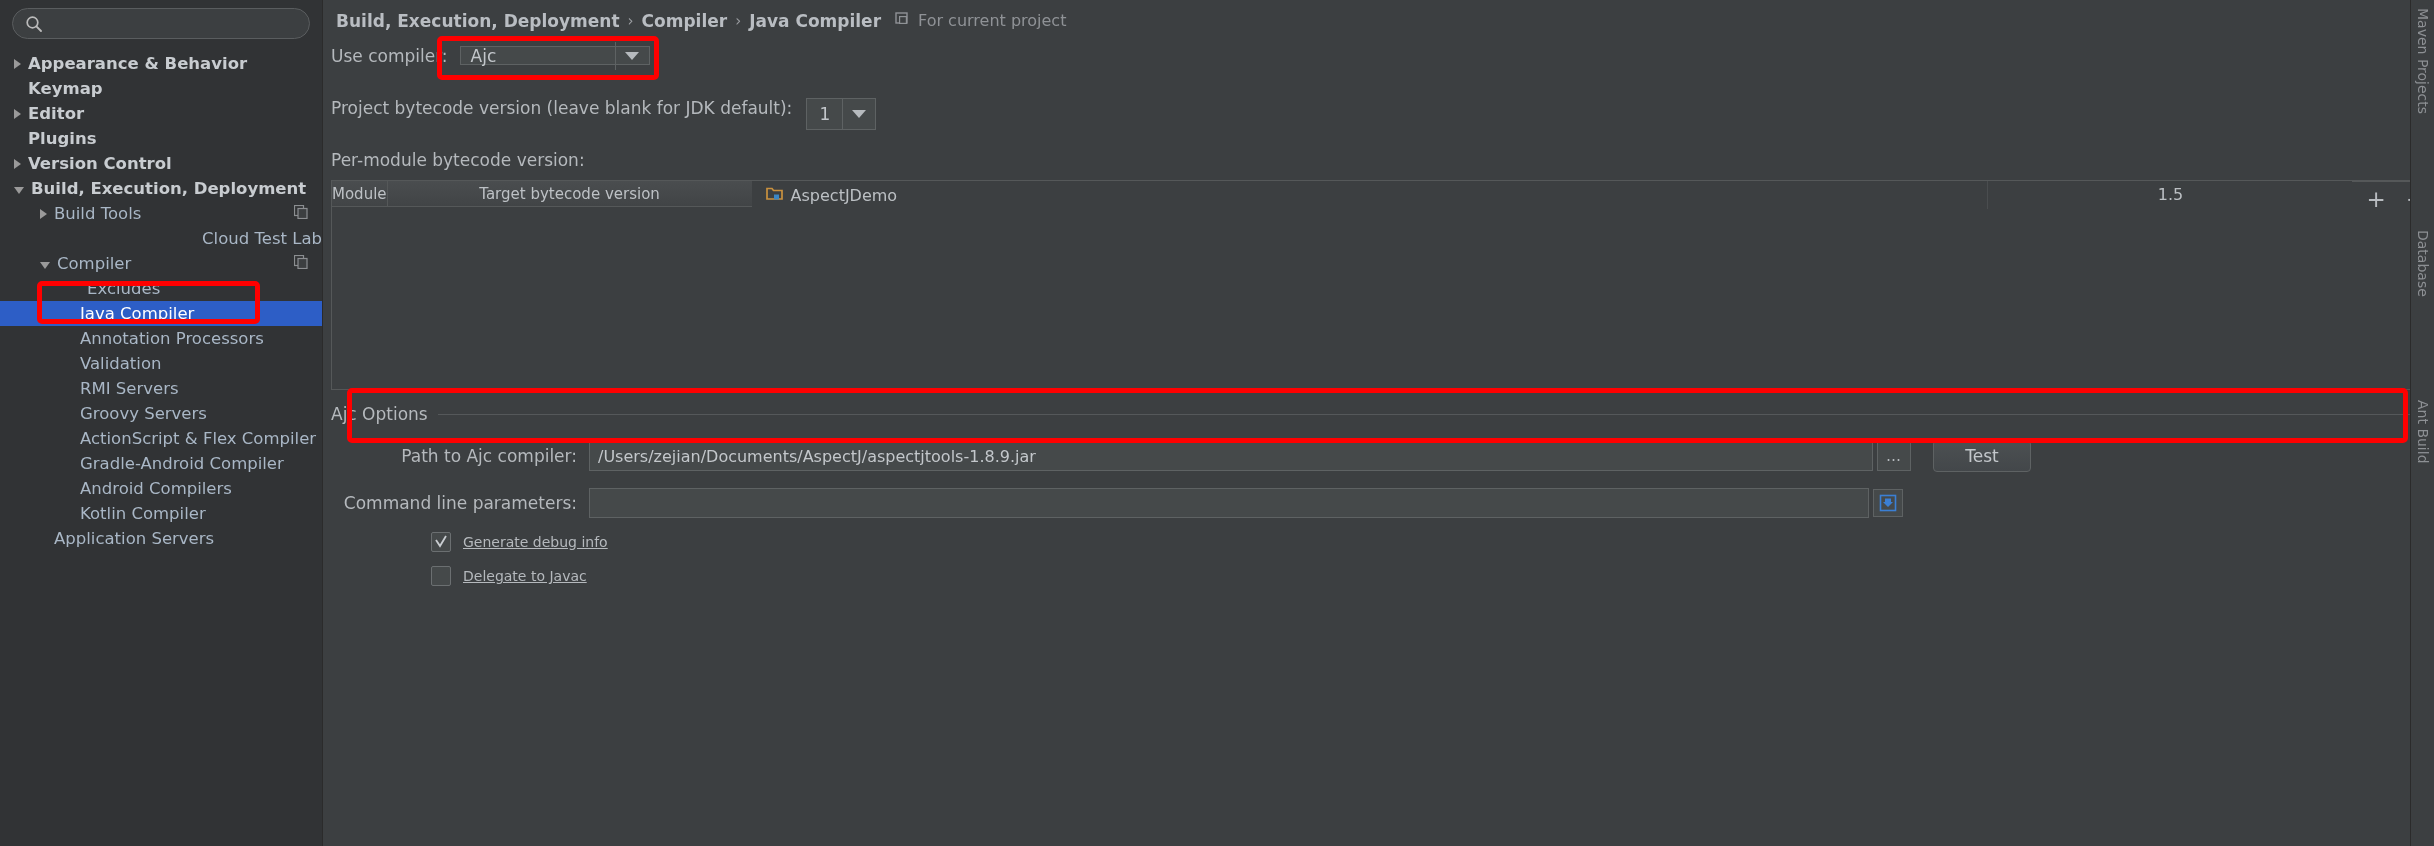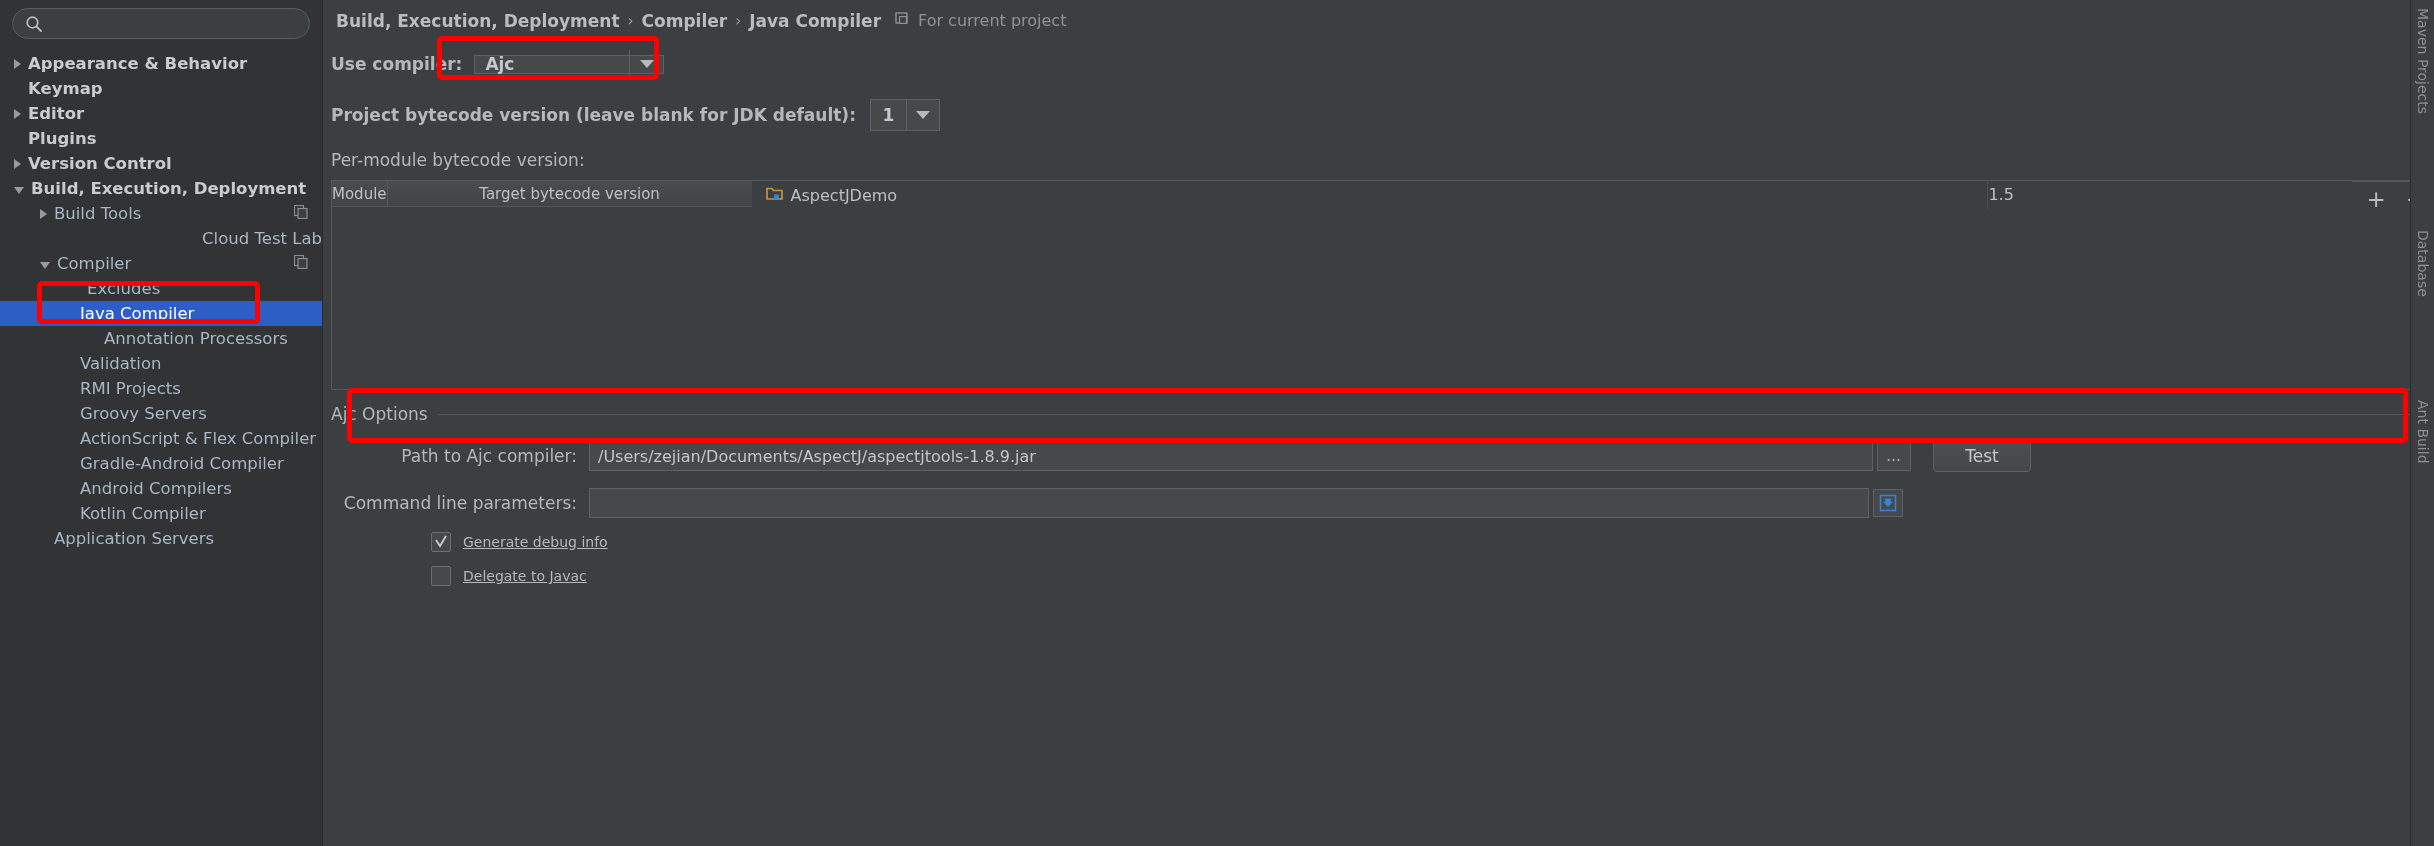--- a/index.html
+++ b/index.html
@@ -98,21 +98,21 @@
     font-size: 17px;
   }
   .bc-part { color: #b9bdc2; font-weight: bold; }
   .bc-sep { color: #9a9da1; margin: 0 8px; font-size: 15px; font-weight: normal; }
   .bc-note {
     color: #8f9296; font-weight: normal; margin-left: 14px;
     display: flex; align-items: center; font-size: 16px;
   }
   .bc-note .ic { margin-right: 7px; display:block; }
 
-  .row { display: flex; align-items: center; font-weight: bold; }
+  .row { display: flex; align-items: flex-start; }
 
   .use-compiler-row {
     margin-top: 12px;
     padding-left: 8px;
     height: 36px;
   }
   .label { color: #b5b9bd; font-size: 17px; white-space: nowrap; }
 
   .combo {
     height: 19px;
@@ -169,21 +169,21 @@
   .thead { display: flex; height: 26px; background: linear-gradient(#4a4d4f, #414446); border-bottom: 1px solid #555859; }
   .th {
     color: #bdc1c5; font-size: 15px;
     display: flex; align-items: center; justify-content: center;
   }
   .th.module { flex: 1; }
   .th.target { width: 365px; border-left: 1px solid #555859; }
   .tbody { flex: 1; }
   .trow { display: flex; height: 28px; align-items: center; }
   .td.module { flex: 1; display: flex; align-items: flex-start; padding-left: 14px; color: #bcc0c4; font-size: 16px; }
-  .td.target { width: 365px; border-left: 1px solid #4a4d4f; color: #bcc0c4; font-size: 16px; line-height: 28px; }
+  .td.target { width: 365px; border-left: 1px solid #4a4d4f; text-align: center; color: #bcc0c4; font-size: 16px; line-height: 28px; }
   .folder-ic { margin-right: 8px; display:block; }
   .tfoot {
     height: 36px; border-top: 1px solid #555859;
     display: flex; align-items: center; padding-left: 14px; gap: 20px;
   }
   .plus-btn, .minus-btn { color: #b8bcc0; font-size: 23px; line-height: 1; }
 
   
   .group { margin: 14px 8px 0 8px; position: relative; }
   .group-title-row { display: flex; align-items: center; }
@@ -324,31 +324,31 @@
             </svg></span>
         </div>
         <div class="tree-item" style="padding-left: 66px; gap: 7px;">
           <span class="arrow none"></span>
           <span class="tree-label">Excludes</span>
         </div>
         <div class="tree-item selected" style="padding-left: 66px;">
           <span class="arrow none"></span>
           <span class="tree-label">Java Compiler</span>
         </div>
-        <div class="tree-item" style="padding-left: 90px;">
+        <div class="tree-item" style="padding-left: 66px;">
           <span class="arrow none"></span>
           <span class="tree-label">Annotation Processors</span>
         </div>
         <div class="tree-item" style="padding-left: 66px;">
           <span class="arrow none"></span>
           <span class="tree-label">Validation</span>
         </div>
         <div class="tree-item" style="padding-left: 66px;">
           <span class="arrow none"></span>
-          <span class="tree-label">RMI Projects</span>
+          <span class="tree-label">RMI Servers</span>
         </div>
         <div class="tree-item" style="padding-left: 66px;">
           <span class="arrow none"></span>
           <span class="tree-label">Groovy Servers</span>
         </div>
         <div class="tree-item" style="padding-left: 66px;">
           <span class="arrow none"></span>
           <span class="tree-label">ActionScript &amp; Flex Compiler</span>
         </div>
         <div class="tree-item" style="padding-left: 66px;">

